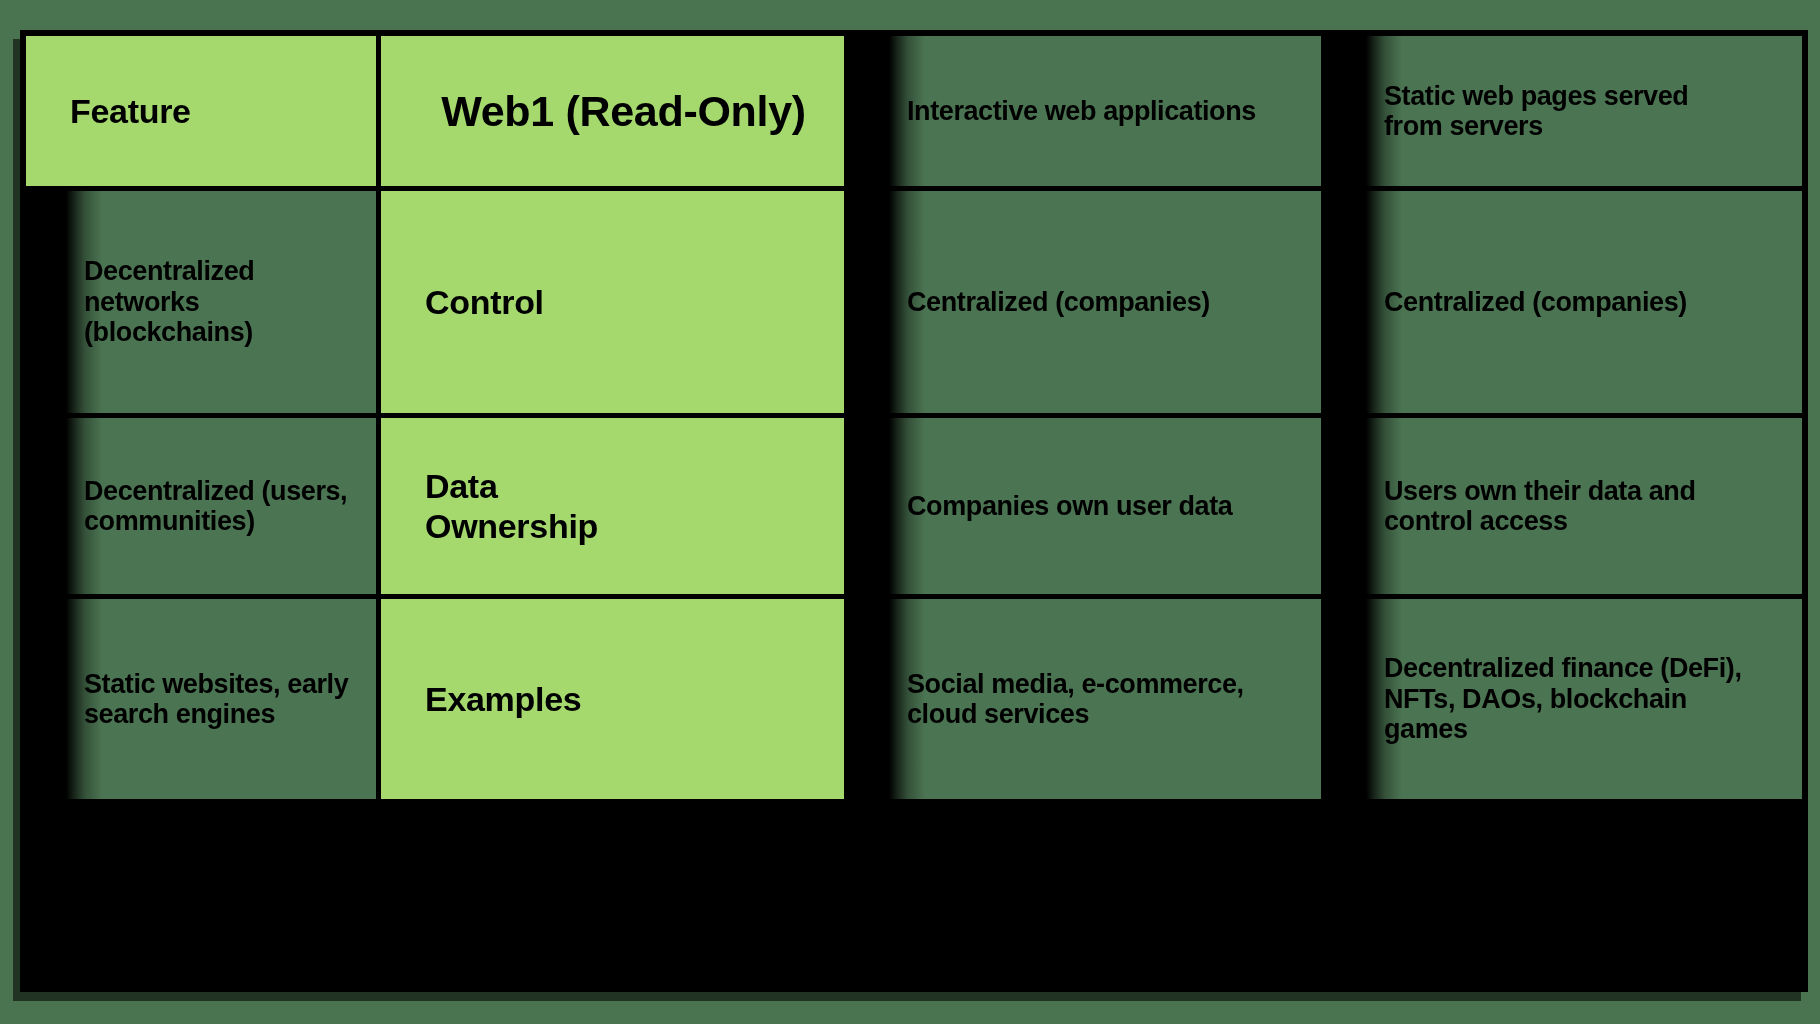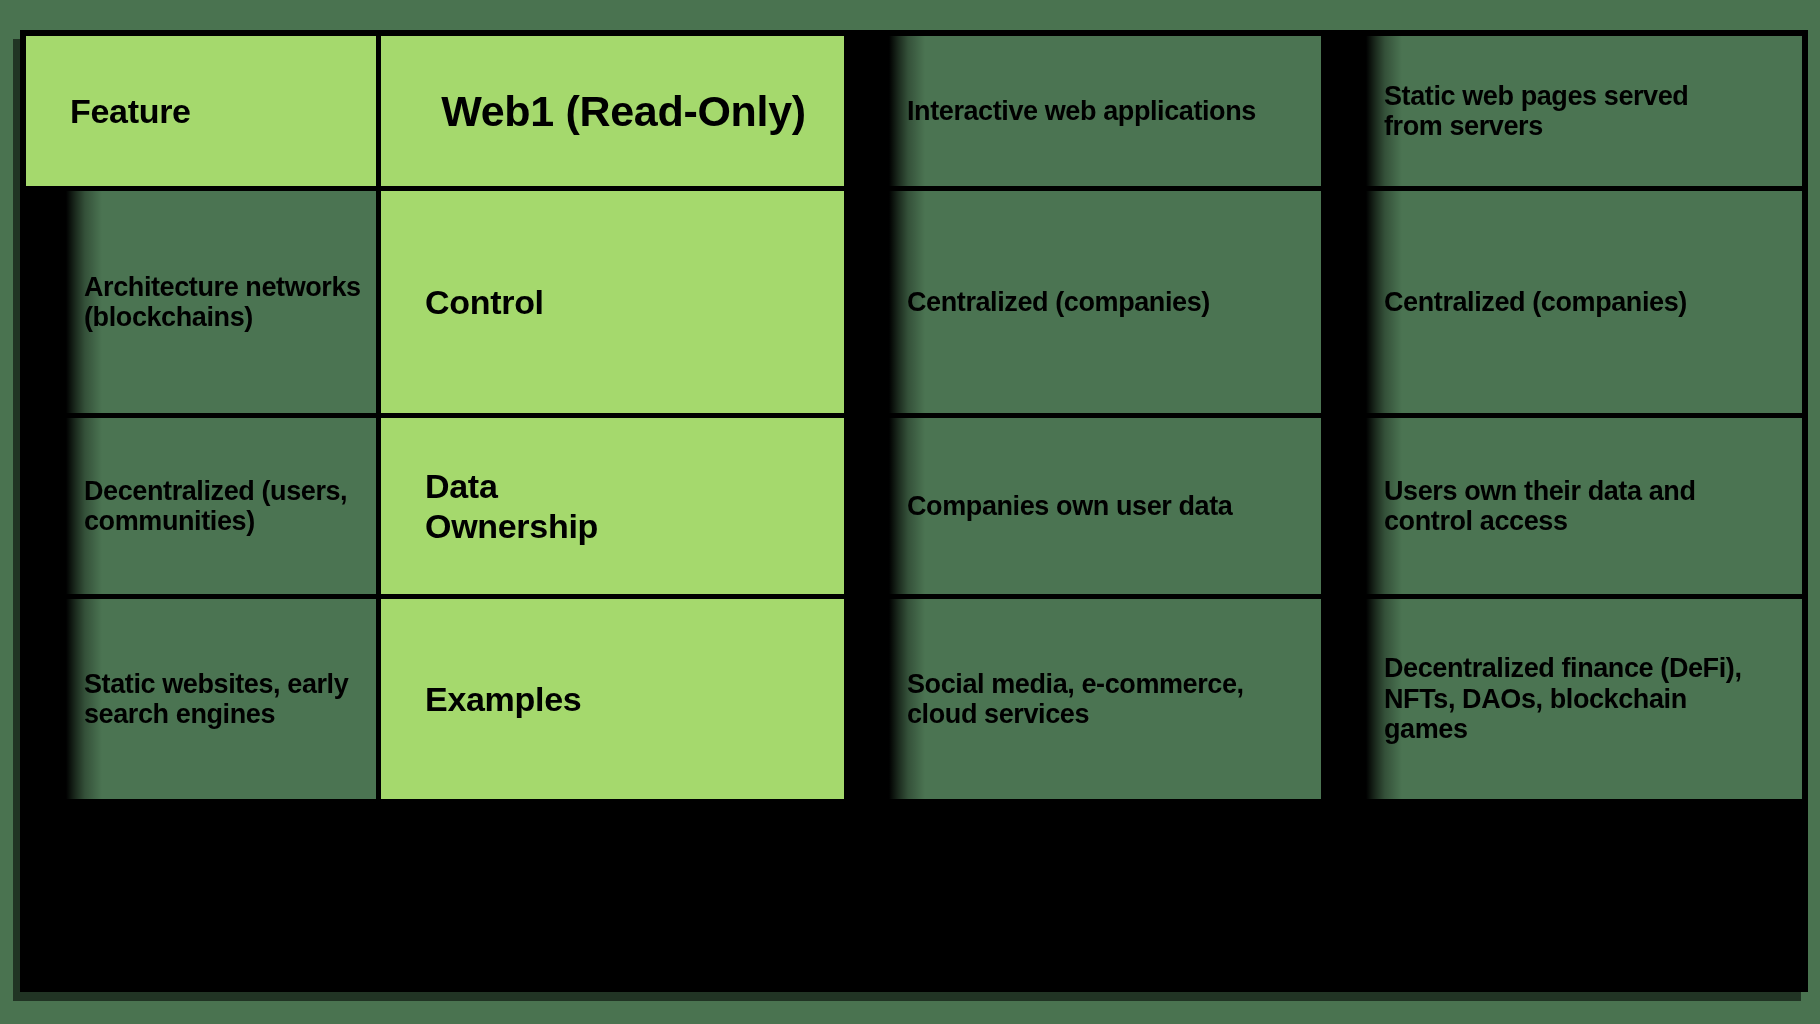--- a/index.html
+++ b/index.html
@@ -77,21 +77,21 @@
 
 <div>
   <div class="cmp-table">
 
     <div class="cell green-cell header-cell feature-head">Feature</div>
     <div class="cell green-cell header-cell">Web1 (Read-Only)</div>
 
     <div class="cell data-cell">Interactive web applications</div>
     <div class="cell data-cell">Static web pages served
 from servers</div>
-    <div class="cell data-cell">Architecture networks
+    <div class="cell data-cell">Decentralized networks
 (blockchains)</div>
 
     <div class="cell green-cell label-cell">Control</div>
     <div class="cell data-cell">Centralized (companies)</div>
     <div class="cell data-cell">Centralized (companies)</div>
     <div class="cell data-cell">Decentralized (users,
 communities)</div>
 
     <div class="cell green-cell label-cell">Data
 Ownership</div>

